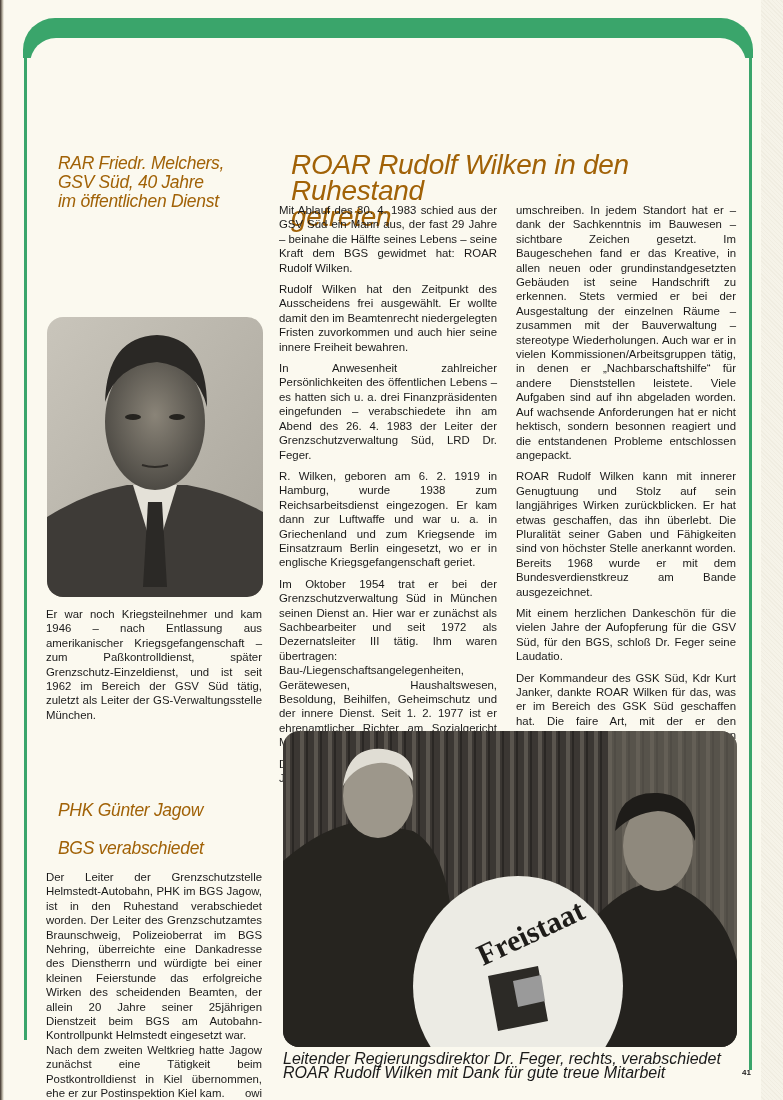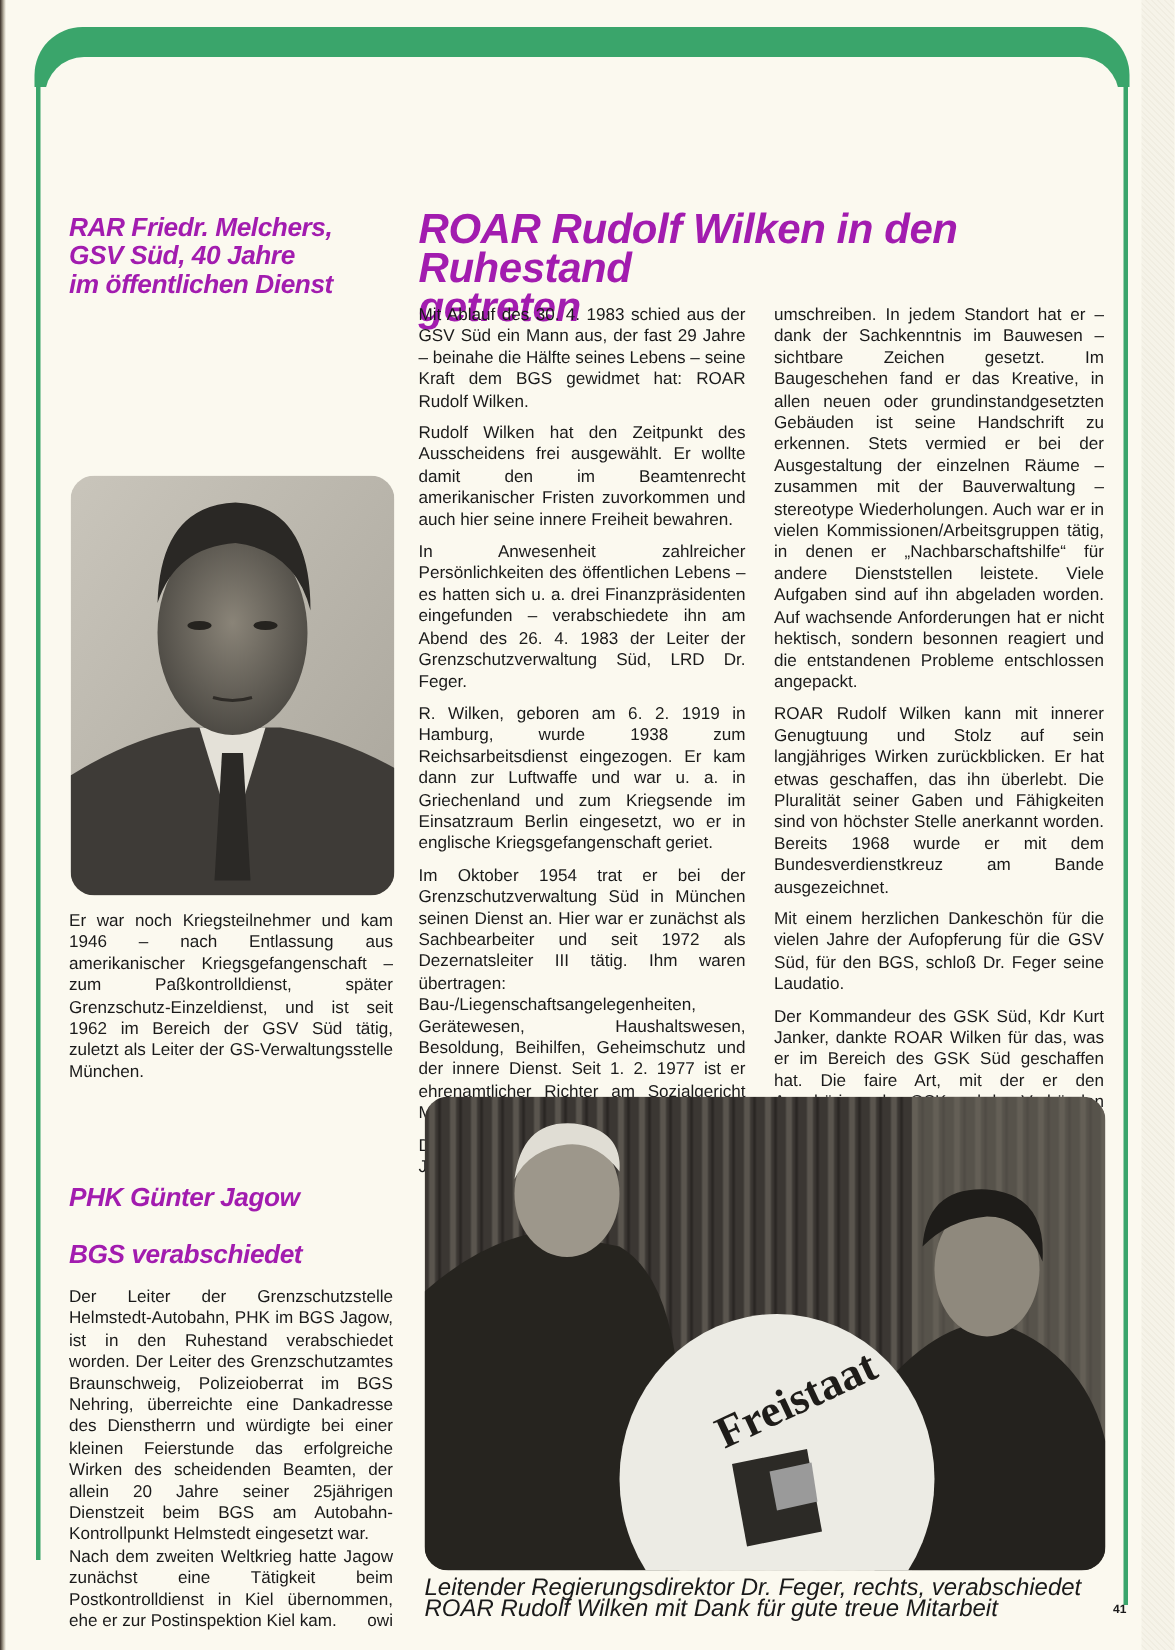--- a/index.html
+++ b/index.html
@@ -33,22 +33,22 @@
   }
   .frame-right-line {
     position: absolute; left: 749px; top: 58px; width: 3px; height: 1012px; background: #3aa56b;
   }
 
   .col { position: absolute; font-size: 11.4px; line-height: 14.4px; text-align: justify; hyphens: manual; }
   .col p { margin: 0 0 7px 0; }
   .col p.tight { margin-bottom: 0; }
   .headline {
     font-family: "Liberation Sans", sans-serif;
-    font-weight: 700; font-style: italic; color: #a21caf;
-    letter-spacing: -0.3px; margin: 0;
+    font-weight: 400; font-style: italic; color: #a16207;
+    letter-spacing: -0.3px; margin: 12px;
   }
   .h-left { font-size: 17.5px; line-height: 19px; }
   .h-main { font-size: 28px; line-height: 26px; }
 
   .photo {
     position: absolute; overflow: hidden; border-radius: 16px;
   }
   .photo svg { display: block; }
   .caption {
     position: absolute; left: 283px; top: 1052px; width: 460px;
@@ -119,21 +119,21 @@
   </p>
 </div>
 
 <h1 class="headline h-main" style="position:absolute; left:279px; top:140px; width:460px;">
   <span>ROAR Rudolf Wilken in den Ruhestand</span><br>
   <span>getreten</span>
 </h1>
 
 <div class="col" style="left:279px; top:203px; width:218px;">
   <p>Mit Ablauf des 30. 4. 1983 schied aus der GSV Süd ein Mann aus, der fast 29 Jahre – beinahe die Hälfte seines Lebens – seine Kraft dem BGS gewidmet hat: ROAR Rudolf Wilken.</p>
-  <p>Rudolf Wilken hat den Zeitpunkt des Ausscheidens frei ausgewählt. Er wollte damit den im Beamtenrecht amerikanischer Fristen zuvorkommen und auch hier seine innere Freiheit bewahren.</p>
+  <p>Rudolf Wilken hat den Zeitpunkt des Ausscheidens frei ausgewählt. Er wollte damit den im Beamtenrecht niedergelegten Fristen zuvorkommen und auch hier seine innere Freiheit bewahren.</p>
   <p>In Anwesenheit zahlreicher Persönlichkeiten des öffentlichen Lebens – es hatten sich u. a. drei Finanzpräsidenten eingefunden – verabschiedete ihn am Abend des 26. 4. 1983 der Leiter der Grenzschutzverwaltung Süd, LRD Dr. Feger.</p>
   <p>R. Wilken, geboren am 6. 2. 1919 in Hamburg, wurde 1938 zum Reichsarbeitsdienst eingezogen. Er kam dann zur Luftwaffe und war u. a. in Griechenland und zum Kriegsende im Einsatzraum Berlin eingesetzt, wo er in englische Kriegsgefangenschaft geriet.</p>
   <p>Im Oktober 1954 trat er bei der Grenzschutzverwaltung Süd in München seinen Dienst an. Hier war er zunächst als Sachbearbeiter und seit 1972 als Dezernatsleiter III tätig. Ihm waren übertragen: Bau-/Liegenschaftsangelegenheiten, Gerätewesen, Haushaltswesen, Besoldung, Beihilfen, Geheimschutz und der innere Dienst. Seit 1. 2. 1977 ist er ehrenamtlicher Richter am Sozialgericht München.</p>
   <p class="tight">Das Wirken von ROAR Wilken in diesen Jahren ist mit wenigen Worten nicht zu</p>
 </div>
 
 <div class="col" style="left:516px; top:203px; width:220px;">
   <p>umschreiben. In jedem Standort hat er – dank der Sachkenntnis im Bauwesen – sichtbare Zeichen gesetzt. Im Baugeschehen fand er das Kreative, in allen neuen oder grundinstandgesetzten Gebäuden ist seine Handschrift zu erkennen. Stets vermied er bei der Ausgestaltung der einzelnen Räume – zusammen mit der Bauverwaltung – stereotype Wiederholungen. Auch war er in vielen Kommissionen/Arbeitsgruppen tätig, in denen er „Nachbarschaftshilfe“ für andere Dienststellen leistete. Viele Aufgaben sind auf ihn abgeladen worden. Auf wachsende Anforderungen hat er nicht hektisch, sondern besonnen reagiert und die entstandenen Probleme entschlossen angepackt.</p>
   <p>ROAR Rudolf Wilken kann mit innerer Genugtuung und Stolz auf sein langjähriges Wirken zurückblicken. Er hat etwas geschaffen, das ihn überlebt. Die Pluralität seiner Gaben und Fähigkeiten sind von höchster Stelle anerkannt worden. Bereits 1968 wurde er mit dem Bundesverdienstkreuz am Bande ausgezeichnet.</p>
   <p>Mit einem herzlichen Dankeschön für die vielen Jahre der Aufopferung für die GSV Süd, für den BGS, schloß Dr. Feger seine Laudatio.</p>

